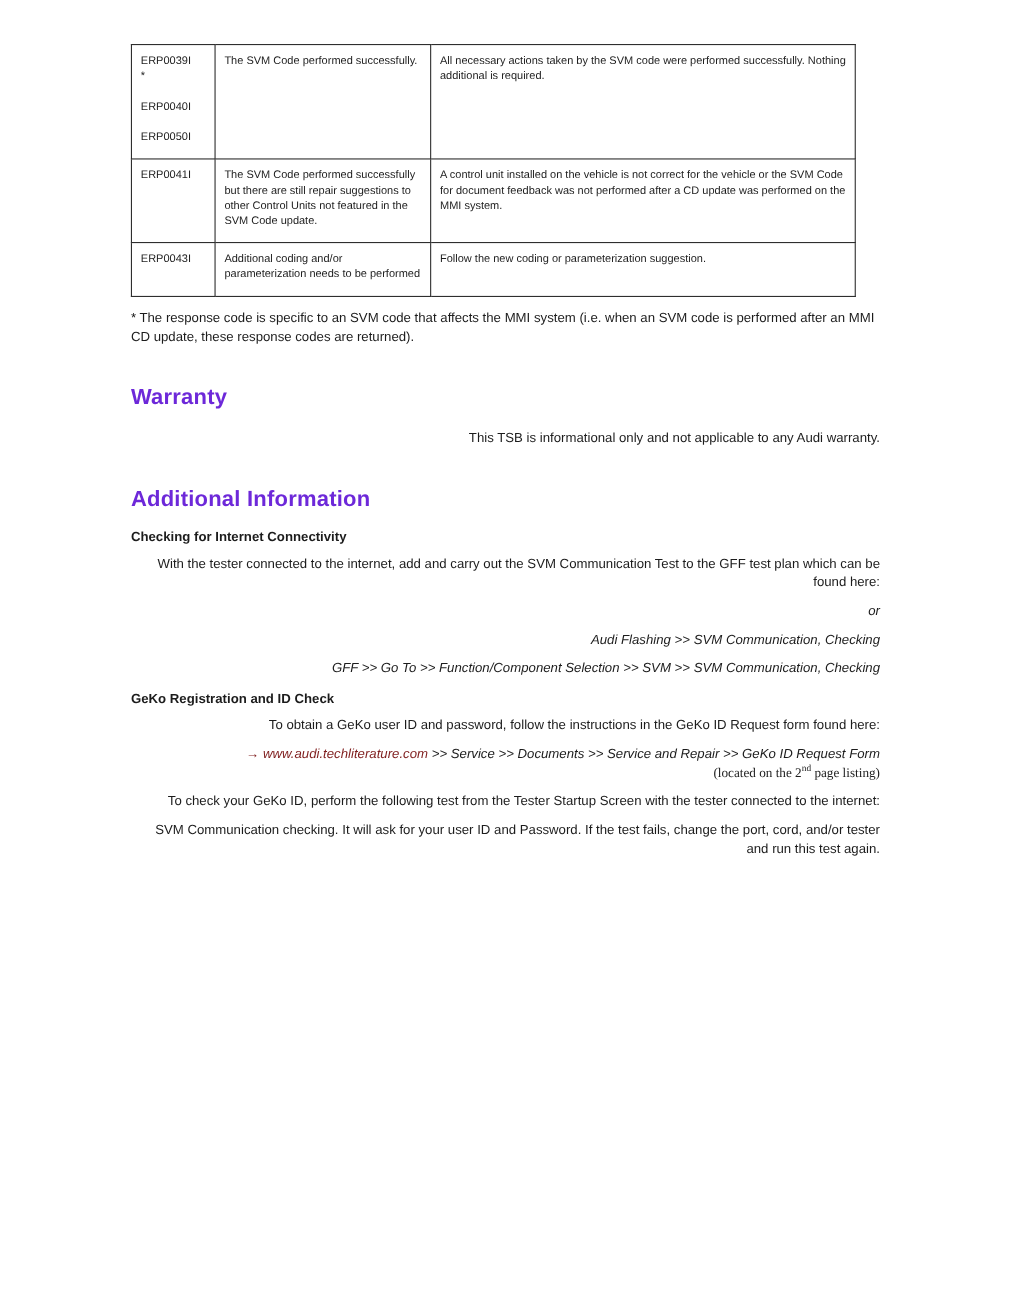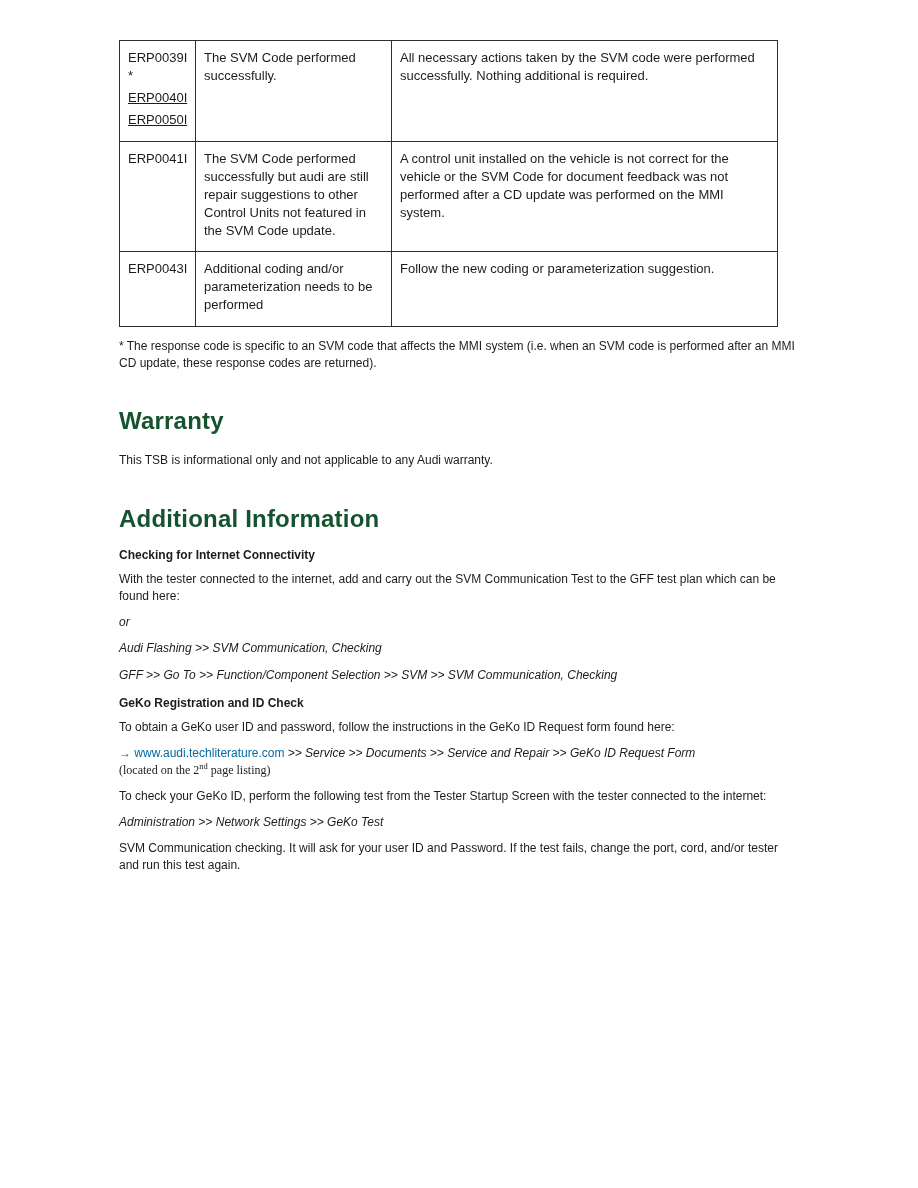--- a/index.html
+++ b/index.html
@@ -10,64 +10,65 @@
     font-family:"Liberation Sans", sans-serif;
     color:#1c1c1c;
     position:relative;
     overflow:hidden;
   }
   .page { padding:40px 118px 0 119px; }
 
   table.codes {
     border-collapse:collapse;
     width:658px;
-    font-size:13px;
+    font-size:10px;
     line-height:1.38;
     table-layout:fixed;
   }
   table.codes td {
     border:1px solid #2e2e2e;
     vertical-align:top;
     padding:8px 8px 12px 8px;
   }
   td.col-code  { width:76px; }
   td.col-desc  { width:196px; }
   td.col-action{ width:386px; }
-  .gap { margin-top:4px;text-decoration:underline; }
+  .gap { margin-top:14px; }
 
   .footnote {
     font-size:12px;
     line-height:1.38;
     margin-top:11px;
     max-width:684px;
   }
   sup { font-size:8.5px; vertical-align:super; line-height:0; }
 
   h2 {
-    font-size:24px;
+    font-size:20px;
     font-weight:bold;
-    color:#14532d;
+    color:#6d28d9;
     margin-top:36px;
     letter-spacing:0.2px;
   }
   p.body {
     font-size:12px;
     line-height:1.42;
     margin-top:9px;
     max-width:684px;
+    text-align:right;
   }
   h2 + p.body { margin-top:17px; }
   h2 + p.subhead { margin-top:15px; }
   p.subhead {
     font-size:12px;
     font-weight:bold;
     margin-top:12px;
   }
   .path { font-style:italic; }
-  .link { color:#0369a1; text-decoration:none; cursor:pointer; }
+  .link { color:#7f1d1d; font-style:italic; text-decoration:none; cursor:pointer; }
   .plain { font-style:normal; display:block;font-family:Liberation Serif, serif; }
 </style>
 </head>
 <body>
 
 <div class="page">
 
   <table class="codes">
     <tbody>
       <tr>
@@ -77,21 +78,21 @@
           <div class="gap">ERP0040I</div>
           <div class="gap">ERP0050I</div>
         </td>
         <td class="col-desc">The SVM Code performed successfully.</td>
         <td class="col-action">All necessary actions taken by the SVM code were performed successfully. Nothing additional is required.</td>
       </tr>
       <tr>
         <td class="col-code">
           <div>ERP0041I</div>
         </td>
-        <td class="col-desc">The SVM Code performed successfully but audi are still repair suggestions to other Control Units not featured in the SVM Code update.</td>
+        <td class="col-desc">The SVM Code performed successfully but there are still repair suggestions to other Control Units not featured in the SVM Code update.</td>
         <td class="col-action">A control unit installed on the vehicle is not correct for the vehicle or the SVM Code for document feedback was not performed after a CD update was performed on the MMI system.</td>
       </tr>
       <tr>
         <td class="col-code">
           <div>ERP0043I</div>
         </td>
         <td class="col-desc">Additional coding and/or parameterization needs to be performed</td>
         <td class="col-action">Follow the new coding or parameterization suggestion.</td>
       </tr>
     </tbody>
@@ -110,17 +111,16 @@
   <p class="body path">or</p>
   <p class="body path">Audi Flashing &gt;&gt; SVM Communication, Checking</p>
   <p class="body path">GFF &gt;&gt; Go To &gt;&gt; Function/Component Selection &gt;&gt; SVM &gt;&gt; SVM Communication, Checking</p>
 
   <p class="subhead">GeKo Registration and ID Check</p>
   <p class="body">To obtain a GeKo user ID and password, follow the instructions in the GeKo ID Request form found here:</p>
 
   <p class="body"><span class="link"><span>→ </span><span>www.audi.techliterature.com</span></span><span class="path"> &gt;&gt; Service &gt;&gt; Documents &gt;&gt; Service and Repair &gt;&gt; GeKo ID Request Form</span><span class="plain"><span>(located on the 2</span><sup>nd</sup><span> page listing)</span></span></p>
 
   <p class="body">To check your GeKo ID, perform the following test from the Tester Startup Screen with the tester connected to the internet:</p>
-  <p class="body path">Administration &gt;&gt; Network Settings &gt;&gt; GeKo Test</p>
 
   <p class="body">SVM Communication checking. It will ask for your user ID and Password. If the test fails, change the port, cord, and/or tester and run this test again.</p>
 
 </div>
 
 </body></html>

